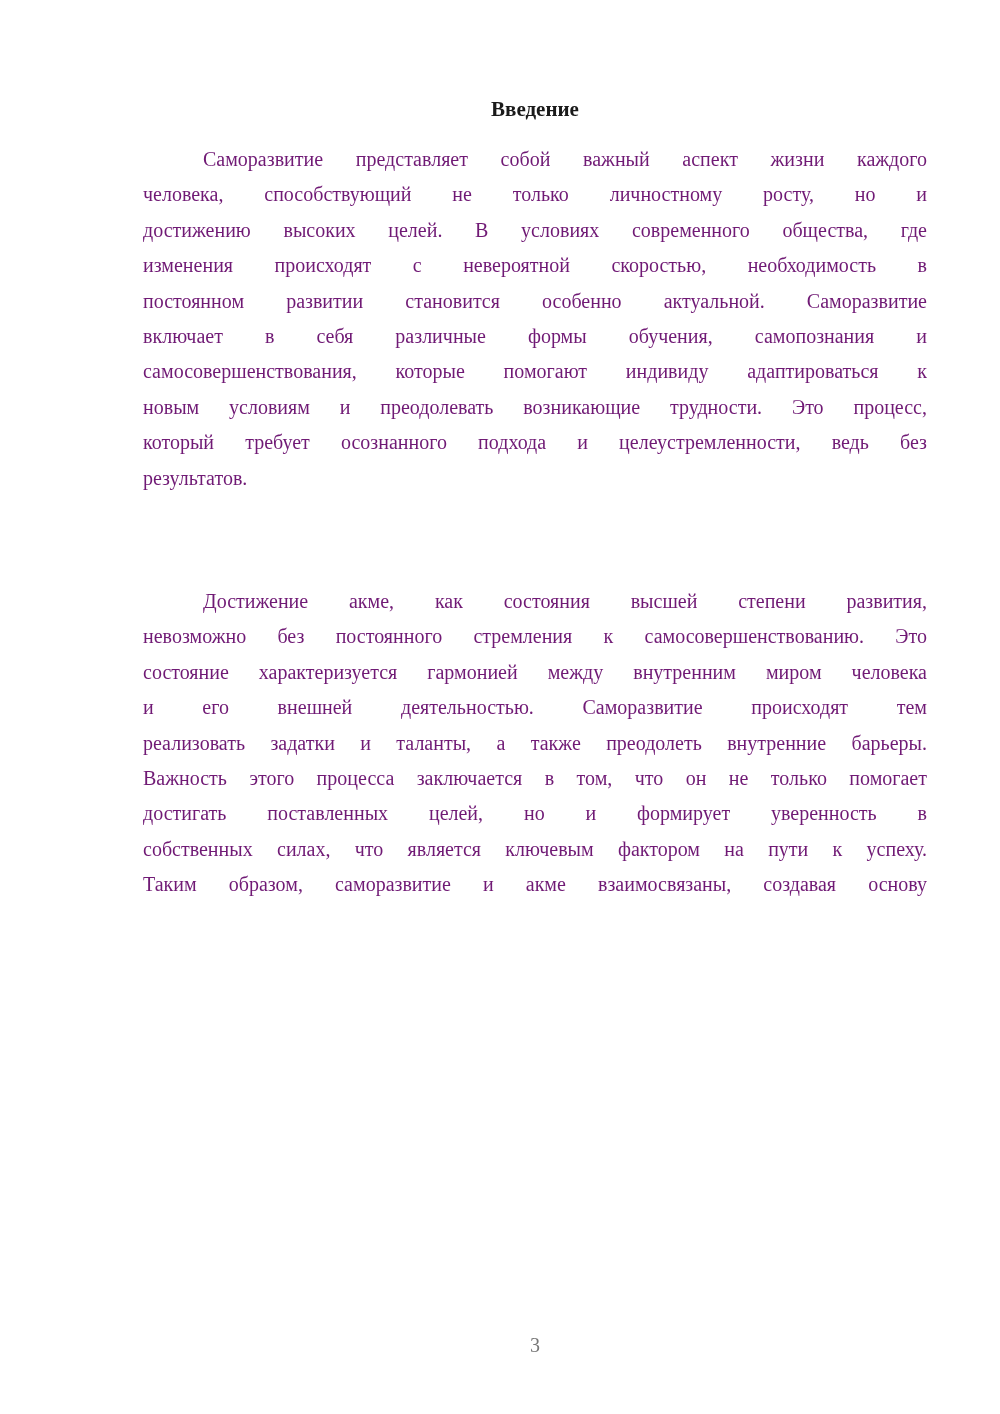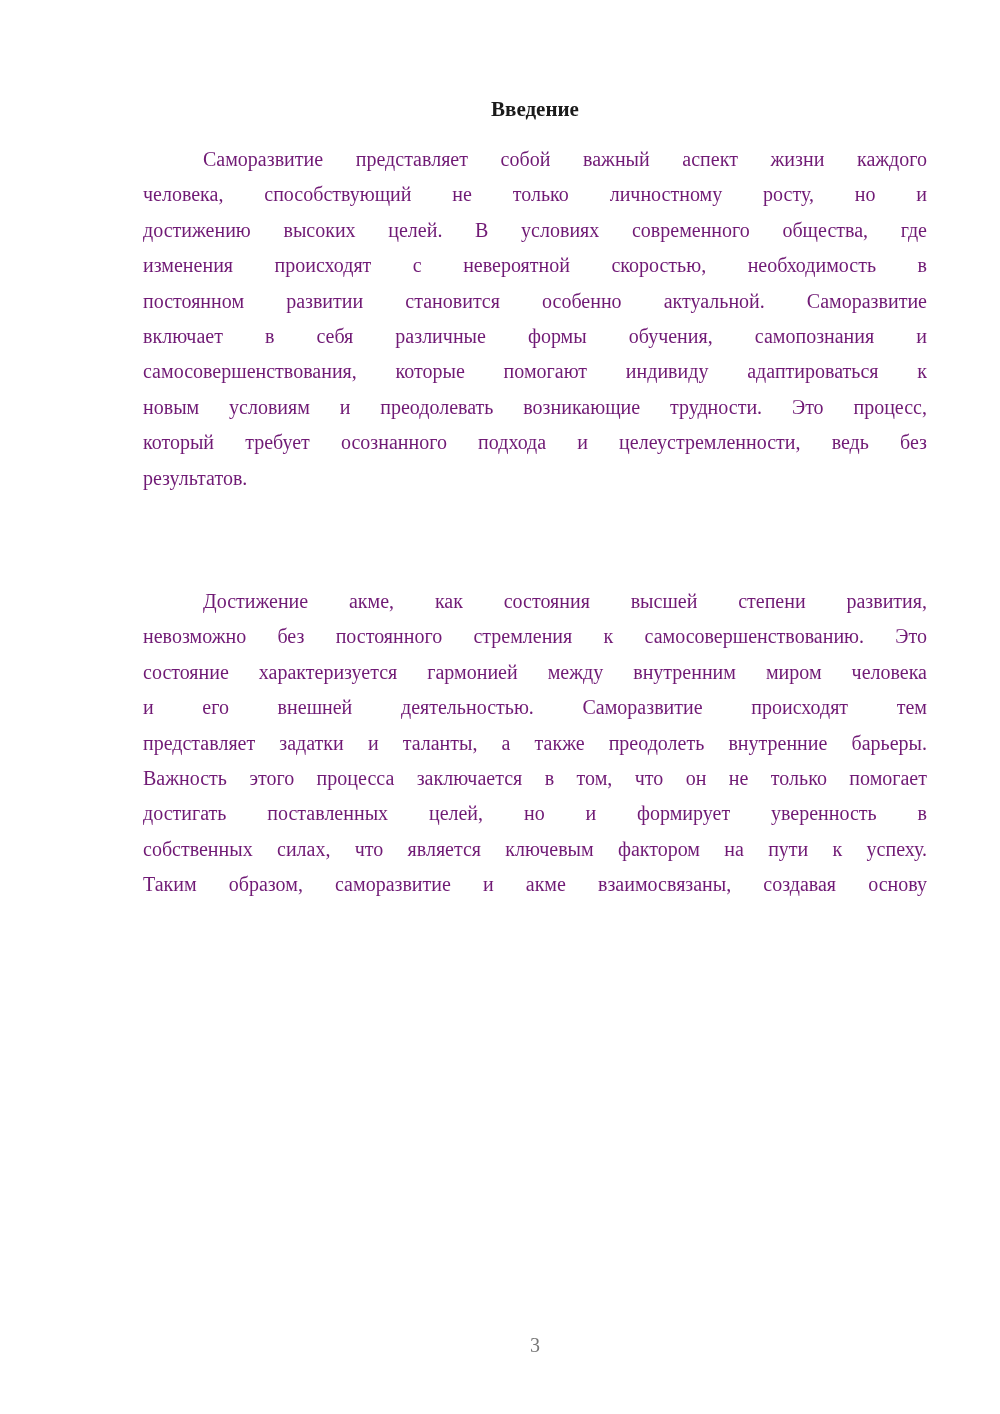--- a/index.html
+++ b/index.html
@@ -39,21 +39,21 @@
     <div class="line">новым условиям и преодолевать возникающие трудности. Это процесс,</div>
     <div class="line">который требует осознанного подхода и целеустремленности, ведь без</div>
     <div class="line last">результатов.</div>
   </div>
 
   <div class="para" style="top:550px;margin-top:34px;">
     <div class="line first">Достижение акме, как состояния высшей степени развития,</div>
     <div class="line">невозможно без постоянного стремления к самосовершенствованию. Это</div>
     <div class="line">состояние характеризуется гармонией между внутренним миром человека</div>
     <div class="line">и его внешней деятельностью. Саморазвитие происходят тем</div>
-    <div class="line">представляет задатки и таланты, а также преодолеть внутренние барьеры.</div>
+    <div class="line">реализовать задатки и таланты, а также преодолеть внутренние барьеры.</div>
     <div class="line">Важность этого процесса заключается в том, что он не только помогает</div>
     <div class="line">достигать поставленных целей, но и формирует уверенность в</div>
     <div class="line">собственных силах, что является ключевым фактором на пути к успеху.</div>
     <div class="line">Таким образом, саморазвитие и акме взаимосвязаны, создавая основу</div>
   </div>
 
   <div class="pagenum">3</div>
 </div>
 
 </body></html>

